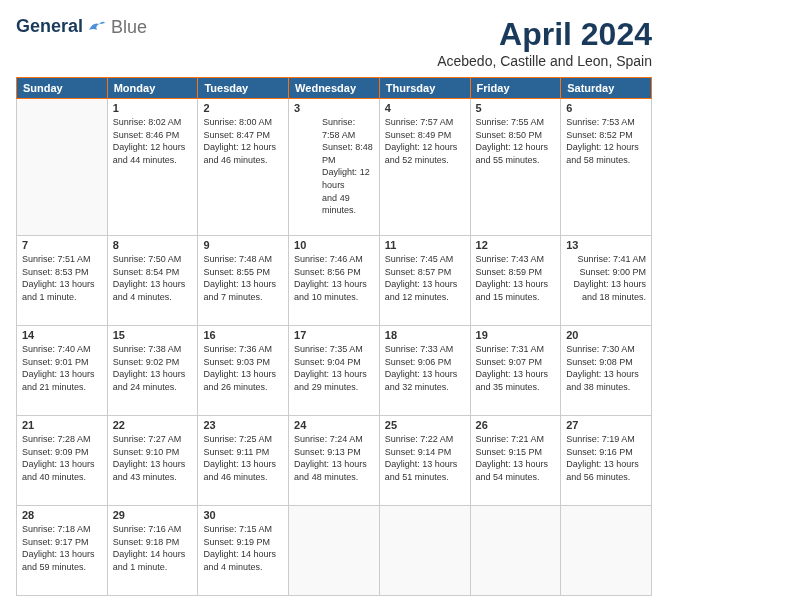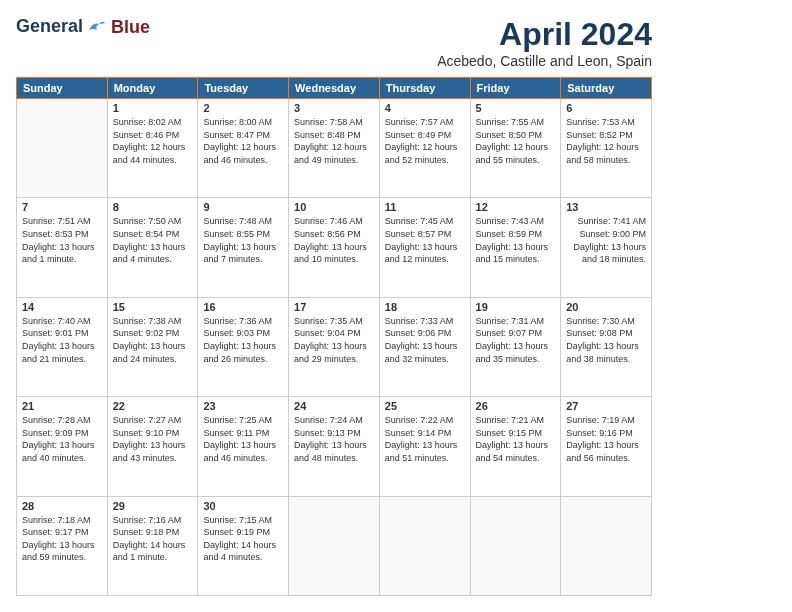--- a/index.html
+++ b/index.html
@@ -85,21 +85,21 @@
   <div class="header">
     <div class="logo">
       <div>
         <div style="display:flex;align-items:center;">
           <div style="font-size:18px;font-weight:bold;color:#1a3a5c;line-height:1.1;">
             <span style="color:#1a3a5c;">General</span><svg width="22" height="22" viewBox="0 0 22 22" style="vertical-align:middle;margin:0 2px;">
                 <path d="M4 14 Q8 6 14 8 Q10 10 12 14 Q8 12 4 14Z" fill="#4a90d9"></path>
                 <path d="M14 8 Q18 4 20 7 Q17 8 14 8Z" fill="#4a90d9"></path>
               </svg>
           </div>
-          <div style="font-size:18px;font-weight:bold;color:#7f1d1d;margin-left:2px;">Blue</div>
+          <div style="font-size:18px;font-weight:normal;color:#737373;margin-left:2px;">Blue</div>
         </div>
       </div>
     </div>
     <div class="title-block">
       <div class="main-title">April 2024</div>
       <div class="subtitle">Acebedo, Castille and Leon, Spain</div>
     </div>
   </div>
 
   <table class="calendar">
@@ -126,21 +126,21 @@
           </td>
           <td>
             <span class="day-num">2</span>
             <div class="day-info" style="white-space: pre-line;">Sunrise: 8:00 AM
 Sunset: 8:47 PM
 Daylight: 12 hours
 and 46 minutes.</div>
           </td>
           <td>
             <span class="day-num">3</span>
-            <div class="day-info" style="white-space: pre-line;">Sunrise: 7:58 AM
+            <div class="day-info" style="white-space: pre-line; margin-left: 28px;">Sunrise: 7:58 AM
 Sunset: 8:48 PM
 Daylight: 12 hours
 and 49 minutes.</div>
           </td>
           <td>
             <span class="day-num">4</span>
             <div class="day-info" style="white-space: pre-line;">Sunrise: 7:57 AM
 Sunset: 8:49 PM
 Daylight: 12 hours
 and 52 minutes.</div>

